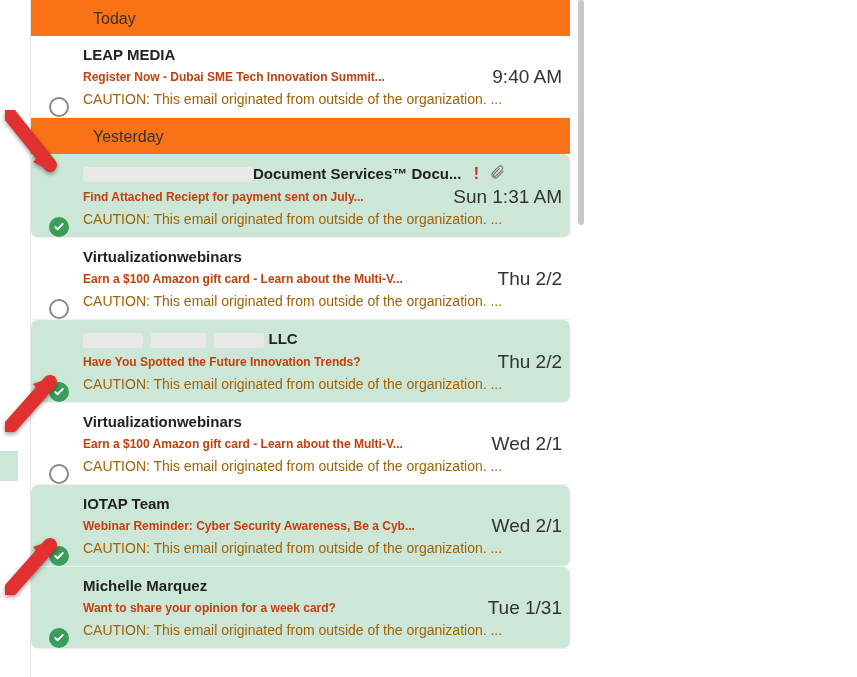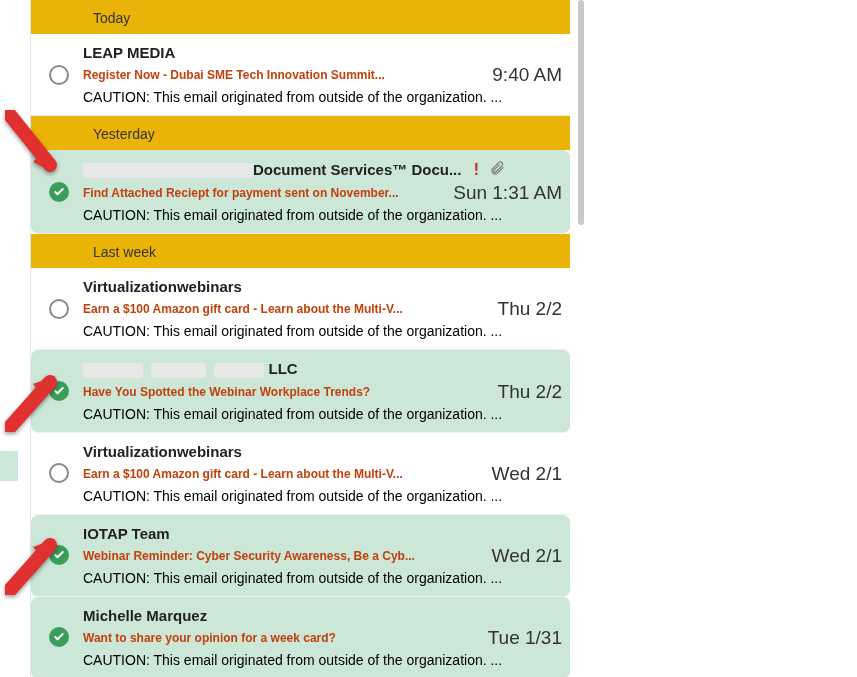--- a/index.html
+++ b/index.html
@@ -23,27 +23,27 @@
     position: absolute;
     left: 578px;
     top: 0;
     width: 6px;
     height: 225px;
     background: #c9c9c9;
     border-radius: 3px;
   }
   .group-header {
     padding: 10px 0 8px 62px;
-    font-size: 14px;
+    font-size: 16px;
     color: #333;
-    background: #eab308;
+    background: #f97316;
   }
   .mail-item {
     display: flex;
-    align-items: center;
+    align-items: flex-end;
     min-height: 82px;
     border-bottom: 1px solid #f0f0f0;
   }
   .mail-item.selected { background: #cce7d8; border-radius: 7px; }
   .accent {
     width: 4px;
     background: #3a9e5a;
     flex: 0 0 4px;
   }
   .check-col {
@@ -112,21 +112,21 @@
     font-size: 19px;
     color: #333;
     white-space: nowrap;
     flex: 0 0 auto;
     text-align: right;
     min-width: 62px;
   }
   .timecol.bold { font-weight: 400; }
   .preview {
     font-size: 14px;
-    color: #000000;
+    color: #a16207;
     margin-top: 3px;
     white-space: nowrap;
     overflow: hidden;
     text-overflow: ellipsis;
   }
   .icons {
     display: flex;
     gap: 10px;
     align-items: center;
     margin-left: 6px;
@@ -193,28 +193,27 @@
         <span class="icons">
           <span class="importance-icon">!</span>
           <span class="attach-icon">
             <svg width="16" height="16" viewBox="0 0 24 24">
                 <path d="M21 11.5l-8.5 8.5a5 5 0 0 1-7-7l9-9a3.5 3.5 0 0 1 5 5l-9 9a2 2 0 0 1-3-3l8-8" stroke="#777" stroke-width="1.6" fill="none" stroke-linecap="round"></path>
               </svg>
           </span>
         </span>
       </div>
       <div class="row2">
-        <span class="subject bold">Find Attached Reciept for payment sent on November...</span>
+        <span class="subject bold">Find Attached Reciept for payment sent on July...</span>
         <span class="timecol bold">Sun 1:31 AM</span>
       </div>
       <div class="preview">CAUTION: This email originated from outside of the organization. ...</div>
     </div>
   </div>
 
-  <div class="group-header">Last week</div>
 
   <div class="mail-item">
     <div class="accent"></div>
     <div class="check-col">
       <div class="circle-open"></div>
     </div>
     <div class="content-col">
       <div class="row1">
           <span class="sender">Virtualizationwebinars</span>
         </div>
@@ -237,21 +236,21 @@
     </div>
     <div class="content-col">
       <div class="row1">
         <span class="sender">
           <span class="redacted" style="width:60px"></span>
           <span class="redacted" style="width:55px;margin-left:4px"></span>
           <span class="redacted" style="width:50px;margin-left:4px"></span><span> LLC</span>
         </span>
       </div>
       <div class="row2">
-        <span class="subject bold">Have You Spotted the Webinar Workplace Trends?</span>
+        <span class="subject bold">Have You Spotted the Future Innovation Trends?</span>
         <span class="timecol">Thu 2/2</span>
       </div>
       <div class="preview">CAUTION: This email originated from outside of the organization. ...</div>
     </div>
   </div>
 
   <div class="mail-item">
     <div class="accent"></div>
     <div class="check-col">
       <div class="circle-open"></div>

